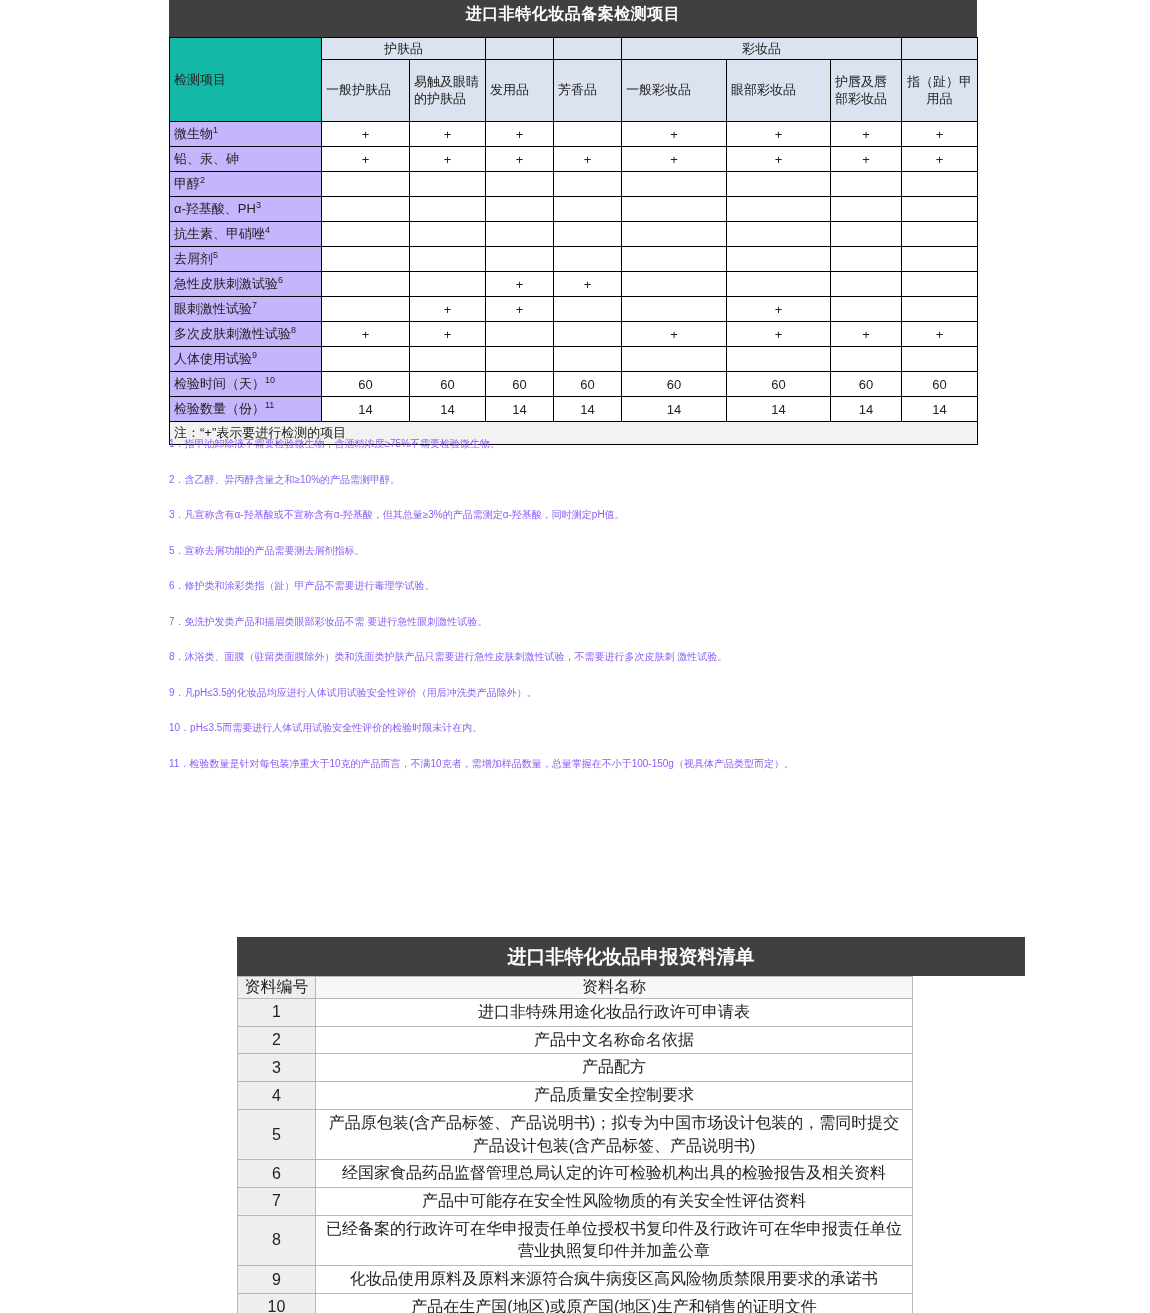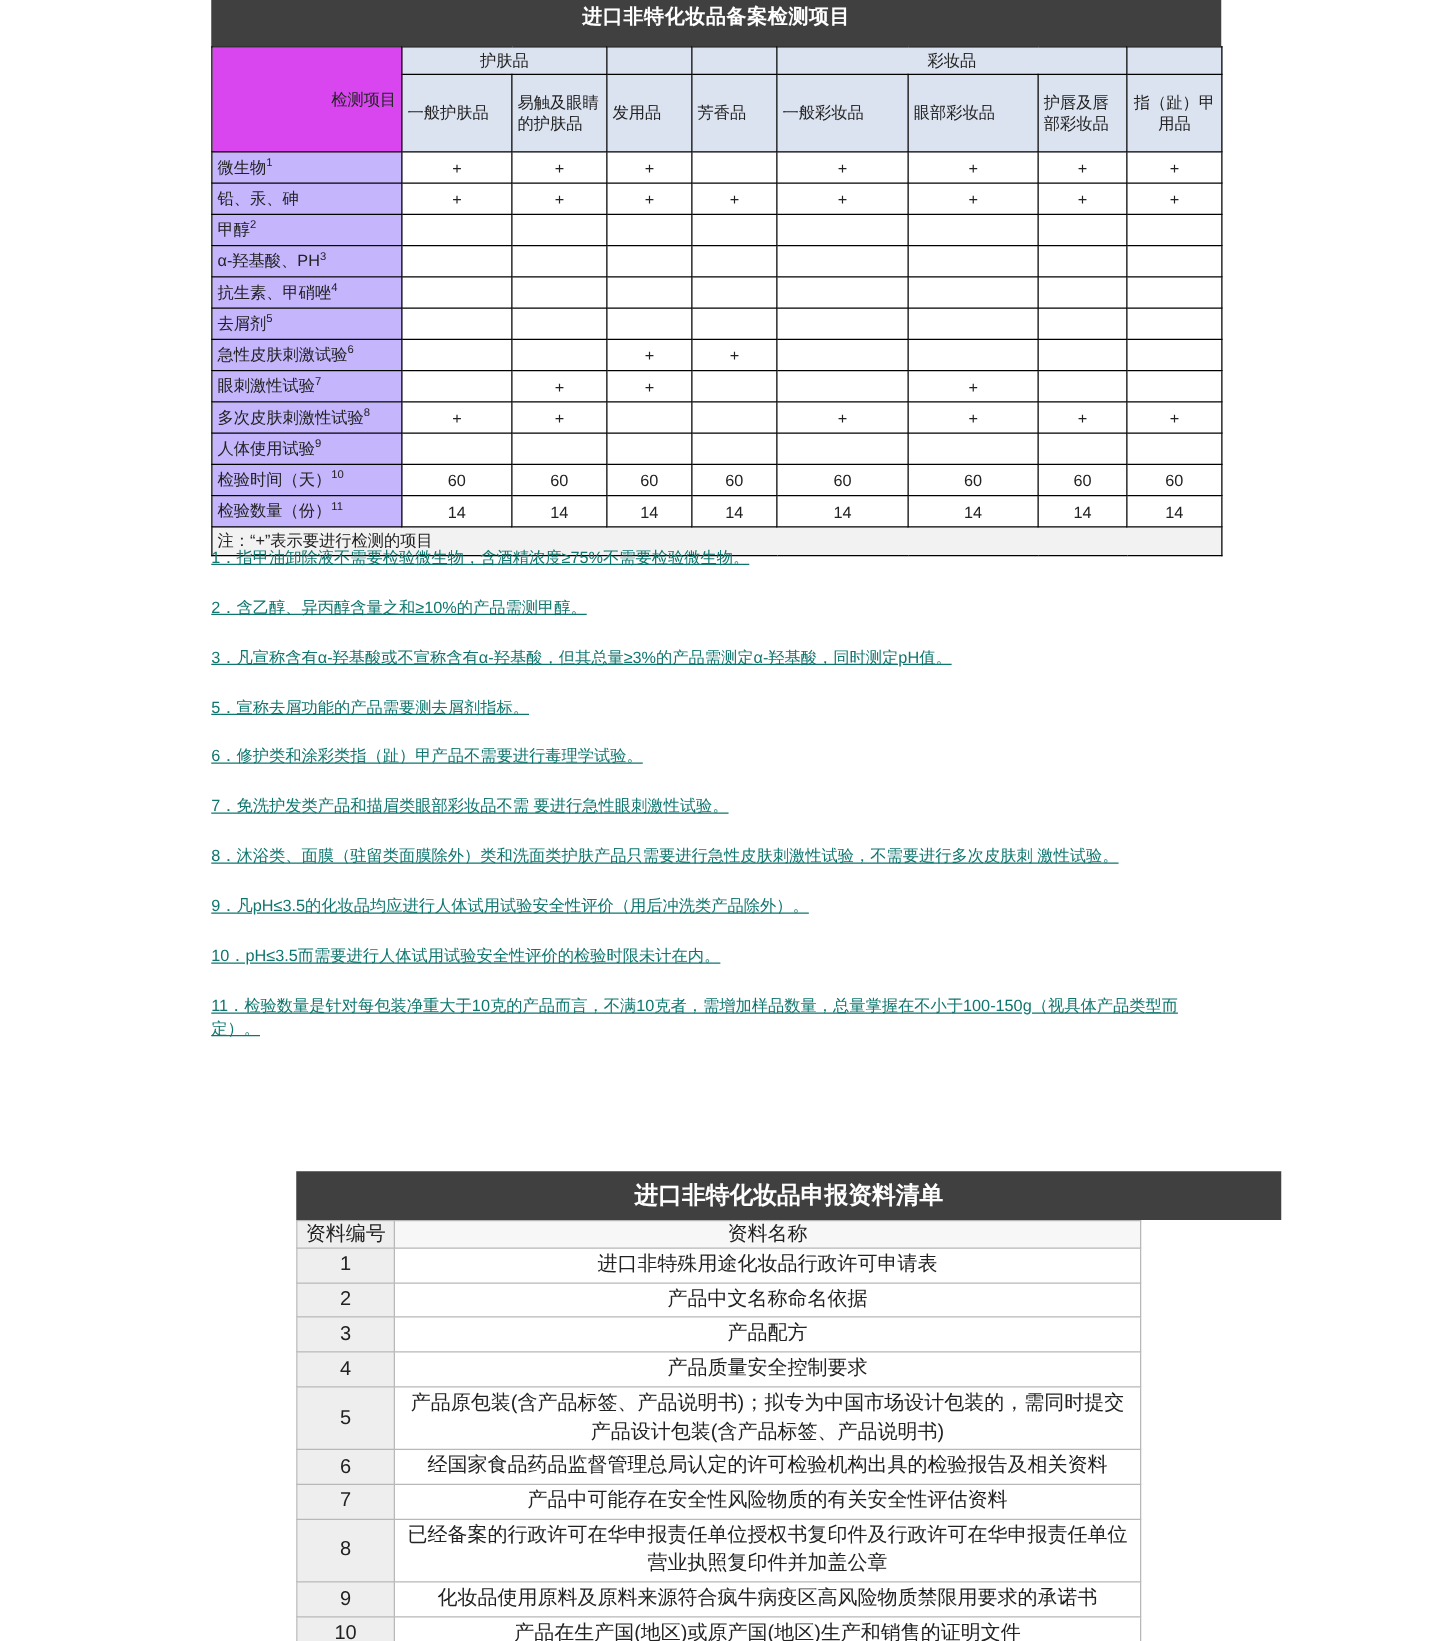--- a/index.html
+++ b/index.html
@@ -24,33 +24,32 @@
   table.t1 { border-collapse:collapse; width:808px; table-layout:fixed; }
   table.t1 td, table.t1 th {
     border:1px solid #000000;
     font-size:13px; font-weight:normal;
     padding:0 4px;
     color:#222;
   }
   .h-grp { background:#dce3f0; text-align:center; height:22px; }
   .h-sub { background:#dce3f0; text-align:left; height:62px; vertical-align:middle; line-height:1.25; }
   .h-sub.ctr { text-align:center; }
-  .h-item  { background:#d946ef; text-align:right; vertical-align:middle;font-family:Liberation Mono, monospace; }
+  .h-item  { background:#14b8a6; text-align:left; vertical-align:middle;font-family:Liberation Mono, monospace; }
   .rowlbl  { background:#c4b5fd; height:25px; vertical-align:middle; font-size:13px; text-align:left; }
   .cellv   { text-align:center; vertical-align:middle; background:#ffffff; height:25px; font-size:13px; }
   .noteline { background:#f2f2f2; text-align:left; font-size:13px; height:23px; vertical-align:middle; }
   sup { font-size:9px; vertical-align:super; line-height:0; }
 
   
   .notes { position:absolute; left:169px; top:437px; width:810px; }
   .note {
-    font-size:13px; line-height:1.45;
-    color:#0f766e;
+    font-size:10px; line-height:1.45;
+    color:#8b5cf6;
     margin-bottom:21px;
-    text-decoration:underline;
   }
 
   
   .t2-wrap { position:absolute; left:237px; top:937px; width:788px; }
   .t2-title {
     background:#404040; color:#ffffff;
     font-size:19px; font-weight:bold;
     text-align:center;
     height:39px; line-height:39px;
   }

